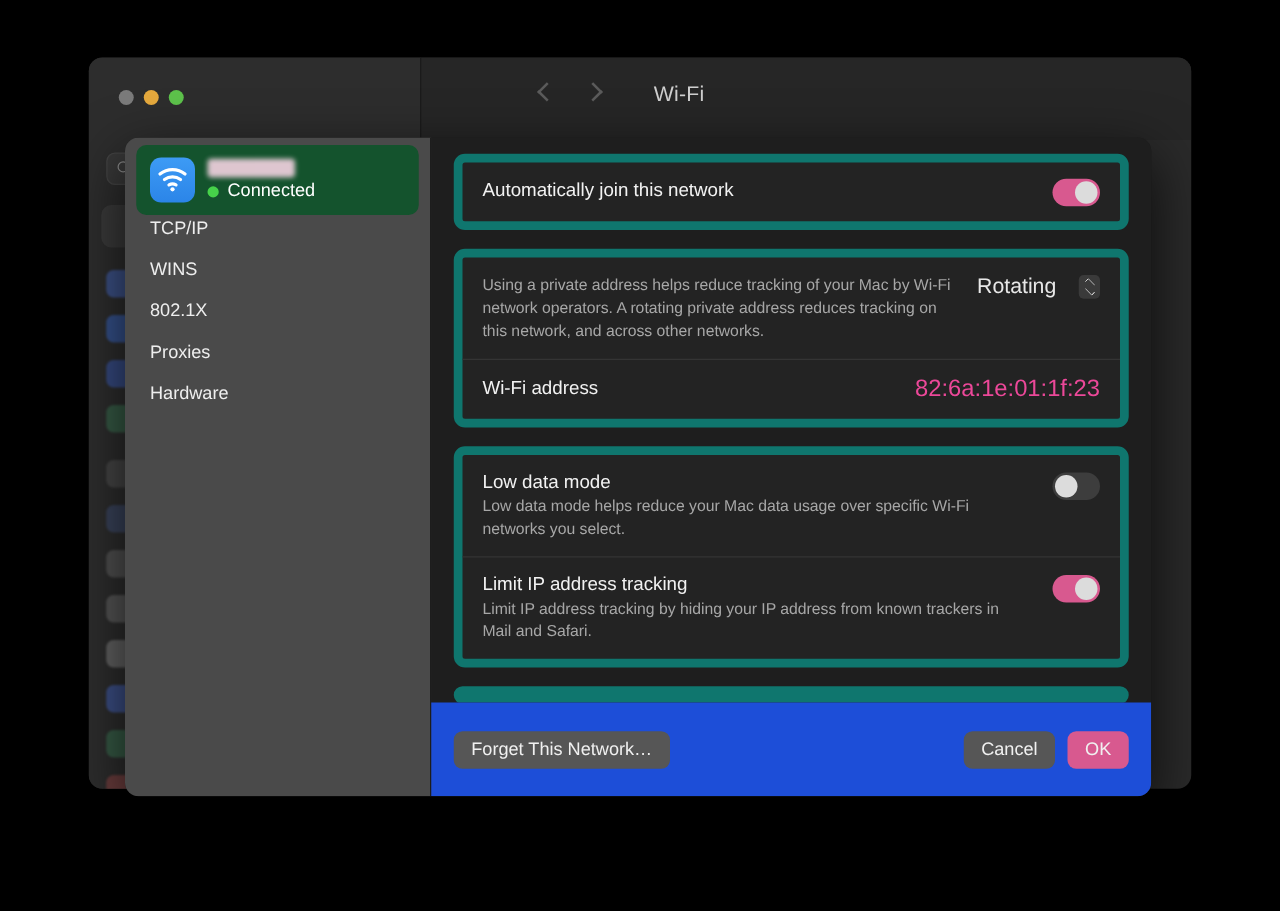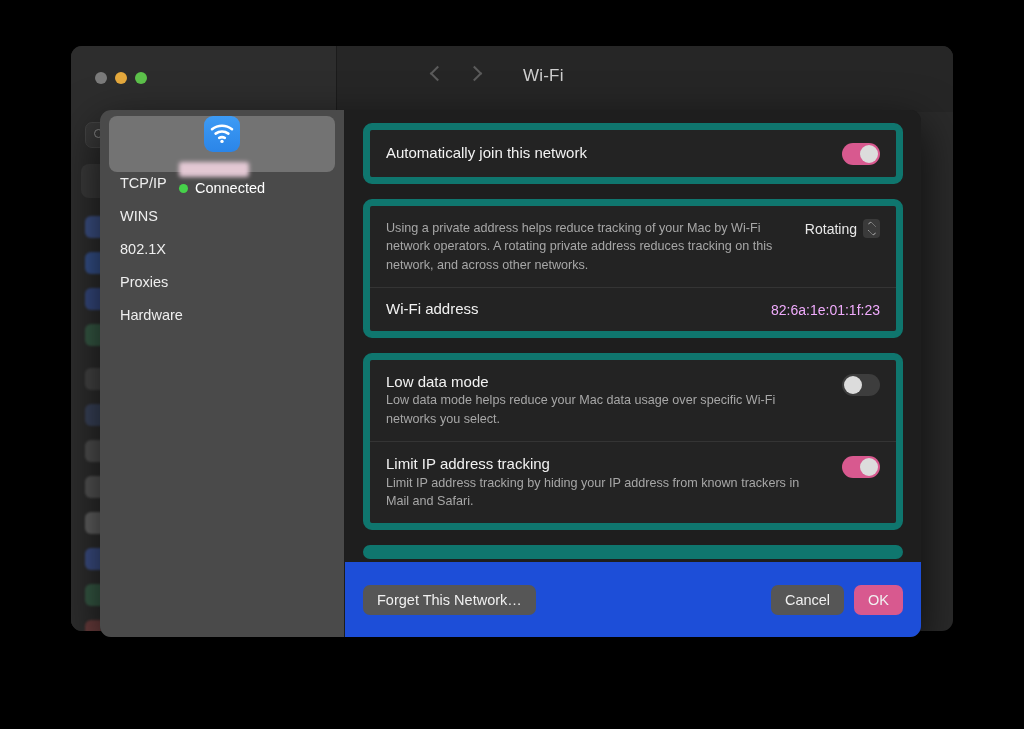--- a/index.html
+++ b/index.html
@@ -130,27 +130,26 @@
     left: 0; top: 0;
     width: 245px; height: 527px;
     background: #4a4a4a;
     border-right: 1px solid #1d1d1d;
     padding-top: 6px;
   }
 
   #network-row {
     margin: 0 9px;
     height: 56px;
-    background: #737373;
+    background: #14532d;
     border-radius: 8px;
     display: flex;
     align-items: center;
     padding: 0 11px;
     gap: 10px;
-    flex-direction: column;
   }
 
   .wifi-tile {
     width: 36px; height: 36px;
     border-radius: 9px;
     background: linear-gradient(180deg, #3d9bf5 0%, #2b85e8 100%);
     flex: none;
     position: relative;
   }
   .wifi-tile svg { position: absolute; left: 6px; top: 8px; }
@@ -221,22 +220,22 @@
     line-height: 1.25;
   }
   .row-desc {
     font-size: 12.6px;
     color: #a7a7a7;
     line-height: 1.45;
     margin-top: 0;
     max-width: 420px;
   }
   .row-value {
-    font-size: 14px;
-    color: #f0abfc;
+    font-size: 19px;
+    color: #ec4899;
     white-space: nowrap;
     padding-top: 1px;
   }
 
   .row-compact { align-items: center; padding: 12px 16px; }
 
   
   .switch {
     width: 38px; height: 22px;
     border-radius: 11px;
@@ -251,22 +250,22 @@
     top: 2px;
     width: 18px; height: 18px;
     border-radius: 50%;
     background: #dcdcdc;
   }
   .switch.on  .knob { right: 2px; }
   .switch.off .knob { left: 2px; }
 
   
   .popup {
-    display: flex; align-items: center; gap: 6px;
-    font-size: 14px; color: #e8e8e8;
+    display: flex; align-items: center; gap: 18px;
+    font-size: 17px; color: #e8e8e8;
     white-space: nowrap;
   }
   .stepper {
     width: 17px; height: 19px;
     border-radius: 4px;
     background: #3a3a3a;
     position: relative;
     flex: none;
   }
   .stepper::before, .stepper::after {

